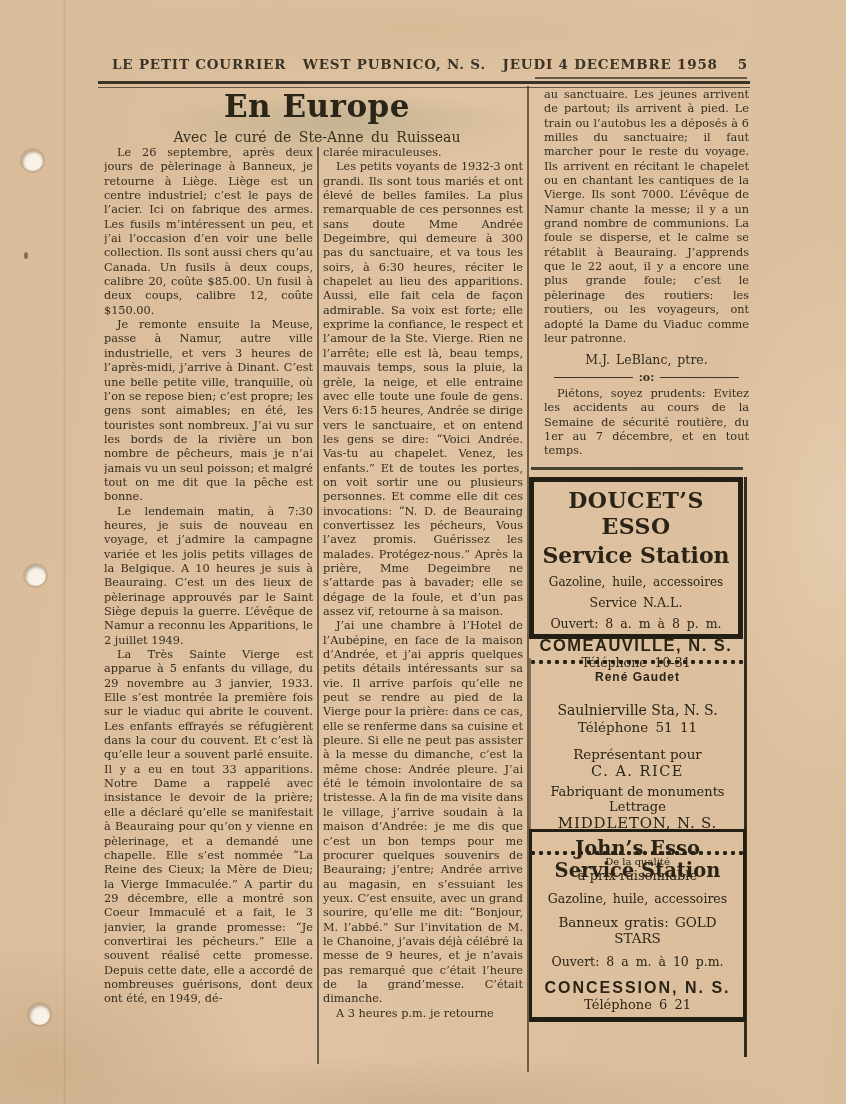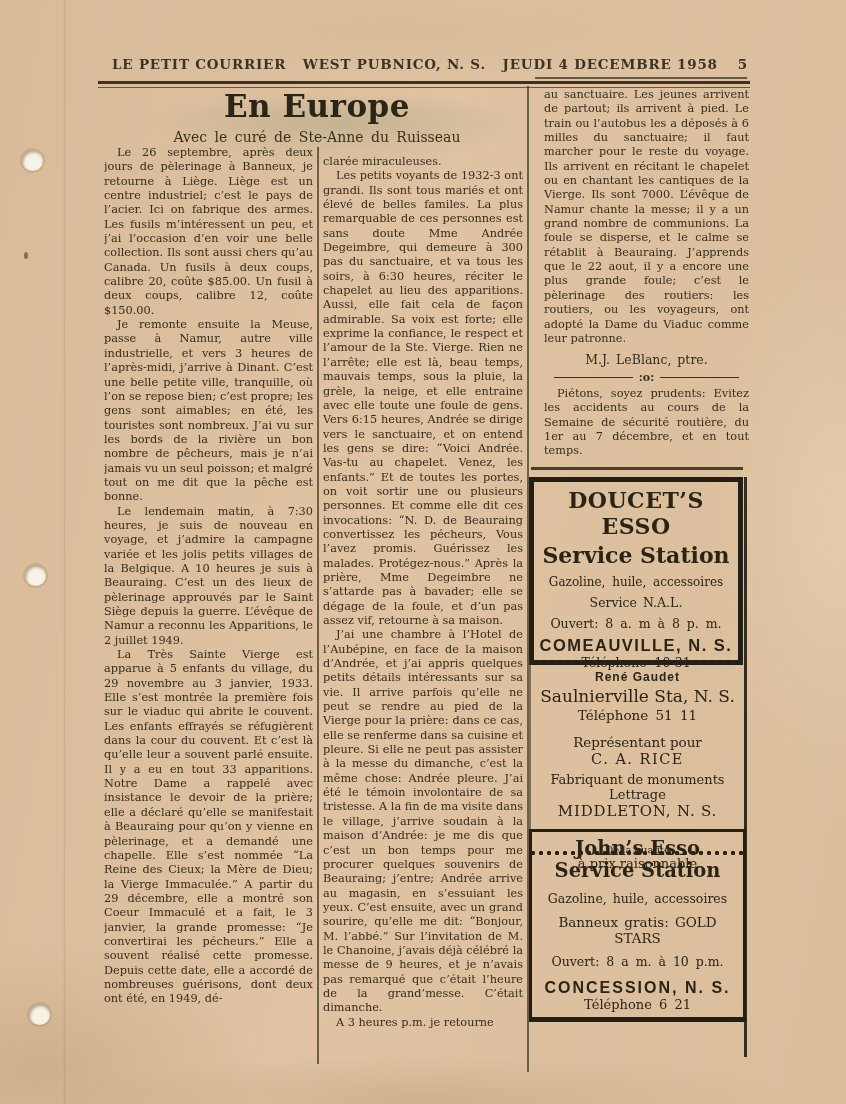--- a/index.html
+++ b/index.html
@@ -48,57 +48,57 @@
   .article-head { position:absolute; left:108px; top:88px; width:418px; text-align:center; }
   .article-title { font-size:31px; font-weight:bold; color:#2b2517; letter-spacing:0.5px; }
   .article-subtitle { margin-top:5px; font-size:14px; color:#38301f; word-spacing:3px; }
 
   
   .col { position:absolute; font-size:11.3px; line-height:14.35px; text-align:justify;
     color:#352d1e; overflow:hidden; }
   .col p { text-indent:13px; }
   .col p.no-indent { text-indent:0; }
   .col-1 { left:104px; top:146px; width:209px; height:920px; }
-  .col-2 { left:323px; top:155px; width:200px; height:922px; }
+  .col-2 { left:323px; top:146px; width:200px; height:922px; }
   .col-3 { left:544px; top:88px;  width:205px; height:384px; }
 
   .signature { text-align:center; margin-top:7px; font-size:12.5px; text-indent:0 !important; word-spacing:2px; }
   .sep { display:flex; align-items:center; margin:3px 10px 2px 10px; }
   .sep .dash { flex:1; border-top:1.6px solid #3b3426; }
   .sep .sep-label { padding:0 6px; font-size:11px; font-weight:bold; }
 
   
   .col-divider { position:absolute; width:1.5px; background:rgba(72,62,44,0.75); }
   .divider-a { left:317px; top:147px; height:917px; }
   .divider-b { left:527px; top:86px; height:986px; }
   .right-rule { position:absolute; left:744px; top:477px; width:3px; height:580px; background:#352e20; }
 
   
   .ad { position:absolute; text-align:center; color:#2b2416; }
   .ad-rule { position:absolute; left:531px; top:467px; width:212px; height:2.5px; background:#46402e; }
 
-  .ad-doucet { left:529px; top:477px; width:214px; height:188px;
+  .ad-doucet { left:529px; top:477px; width:214px; height:162px;
     border:5px solid #241f14; padding:5px 2px; }
   .ad-doucet .ad-title    { font-size:22px; font-weight:bold; letter-spacing:0.5px; }
   .ad-doucet .ad-title2   { font-size:22px; font-weight:bold; margin-top:3px; }
   .ad-doucet .ad-line1    { font-size:12px; margin-top:7px; word-spacing:3px; }
   .ad-doucet .ad-line2    { font-size:12.5px; margin-top:6px; word-spacing:2px; }
   .ad-doucet .ad-line3    { font-size:12.5px; margin-top:6px; word-spacing:3px; }
   .ad-doucet .ad-city     { font-family:"Liberation Sans", sans-serif; font-size:16.5px; font-weight:bold; letter-spacing:1.5px; margin-top:5px; }
   .ad-doucet .ad-phone    { font-size:12.5px; margin-top:0px; word-spacing:4px; }
 
   .ad-gaudet { left:529px; top:658px; width:217px; height:199px;
     border-left:2px solid rgba(50,43,28,0.55); border-right:2px solid rgba(50,43,28,0.55); padding:3px 2px; }
   .chain { position:absolute; left:-2px; right:-2px; height:8px;
     background-image:radial-gradient(circle 3px at 4px 4px, #292316 70%, rgba(41,35,22,0) 72%);
     background-size:8px 8px; background-repeat:repeat-x; }
   .chain-top { top:0; }
   .chain-bottom { bottom:0; }
   .ad-gaudet .ad-name   { font-family:"Liberation Sans", sans-serif; font-size:12px; font-weight:bold; letter-spacing:1px; margin-top:9px; }
-  .ad-gaudet .ad-addr   { font-size:17px; margin-top:2px; }
+  .ad-gaudet .ad-addr   { font-size:14px; margin-top:18px; }
   .ad-gaudet .ad-phone  { font-size:13.5px; margin-top:1px; word-spacing:3px; }
   .ad-gaudet .ad-rep1   { font-size:13.5px; margin-top:11px; }
   .ad-gaudet .ad-rep2   { font-size:14.5px; margin-top:1px; letter-spacing:1.5px; }
   .ad-gaudet .ad-fab    { font-size:13px; margin-top:5px; }
   .ad-gaudet .ad-lett   { font-size:13px; margin-top:0px; }
   .ad-gaudet .ad-city   { font-size:15px; margin-top:0px; letter-spacing:0.8px; }
   .ad-gaudet .ad-tag1   { font-size:10px; margin-top:24px; }
   .ad-gaudet .ad-tag2   { font-size:13px; margin-top:1px; }
 
   .ad-johns { left:529px; top:829px; width:217px; height:193px;

